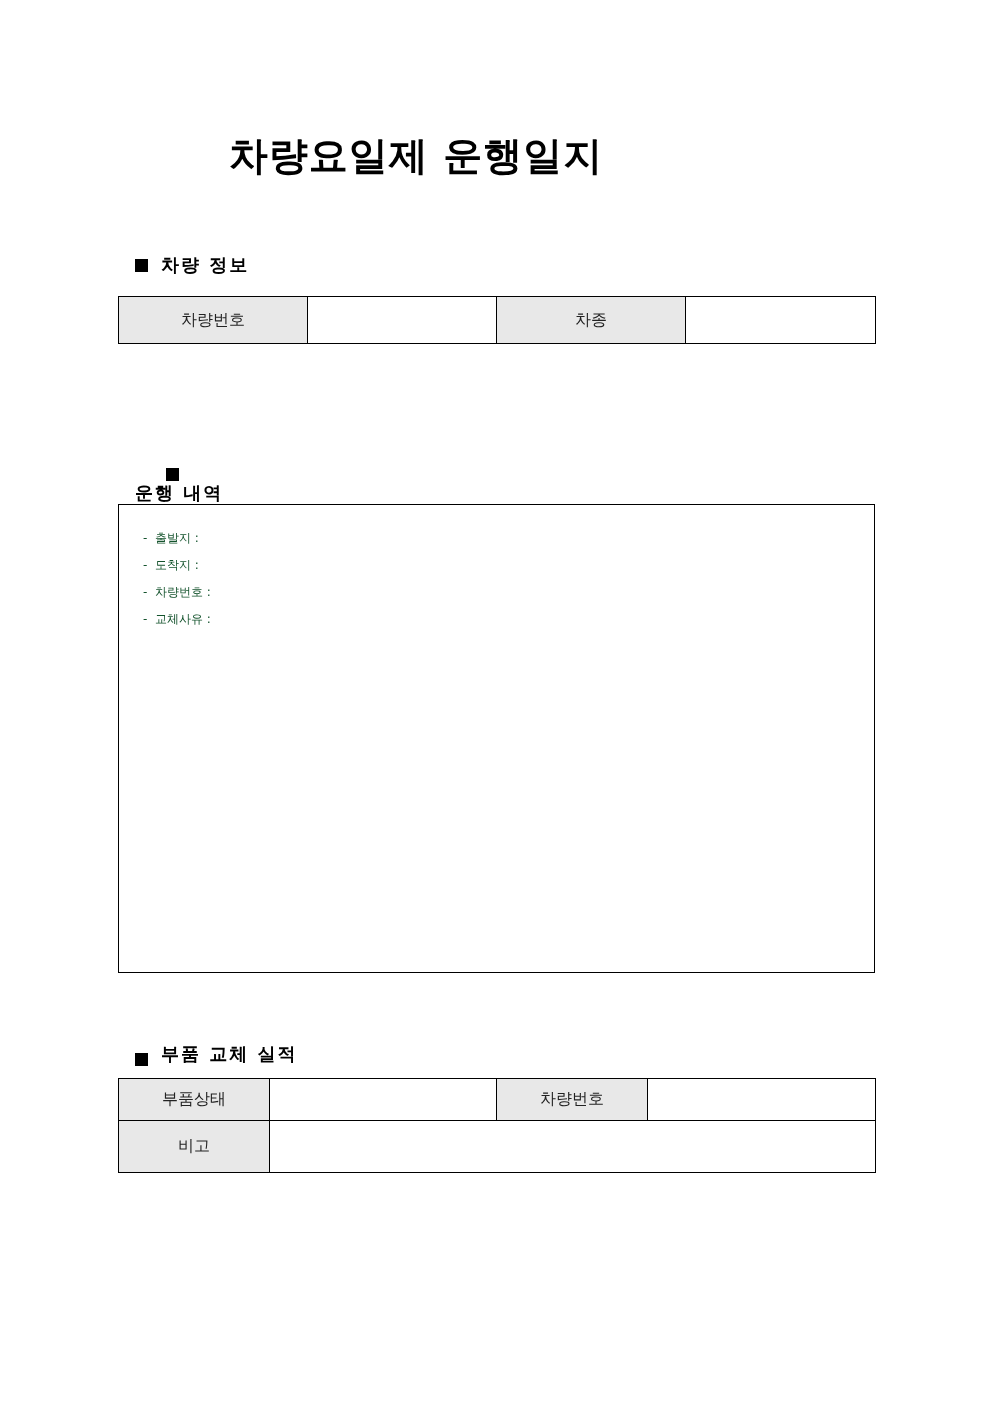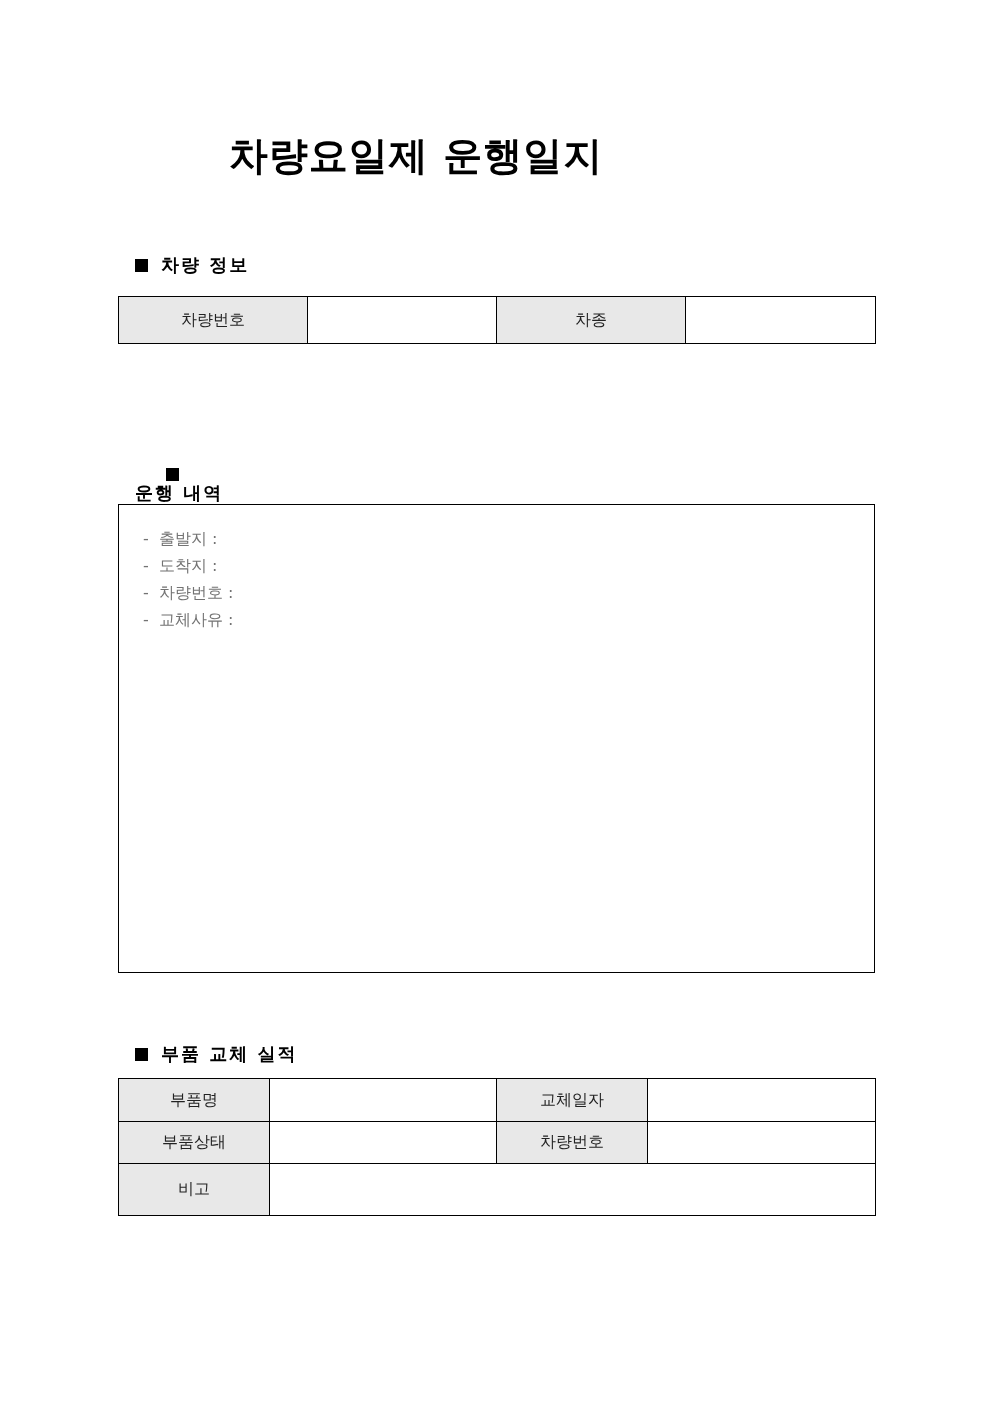--- a/index.html
+++ b/index.html
@@ -73,23 +73,23 @@
     }
     .journal-box ul {
       list-style: none;
       margin: 0;
       padding: 0;
       position: absolute;
       left: 24px;
       top: 20px;
     }
     .journal-box li {
-      font-size: 16px;
+      font-size: 12px;
       line-height: 27px;
-      color: #737373;
+      color: #14532d;
       white-space: pre;
     }
   </style>
 </head>
 <body>
 
 <div class="title">차량요일제 운행일지</div>
 
 <div class="section-heading" style="top:253px;">
   <span class="square"></span>
@@ -120,39 +120,33 @@
 
 <div class="journal-box">
   <ul>
     <li>-  출발지 :</li>
     <li>-  도착지 :</li>
     <li>-  차량번호 :</li>
     <li>-  교체사유 :</li>
   </ul>
 </div>
 
-<div class="section-heading" style="top:1042px;">
+<div class="section-heading" style="top:1042px;align-items:flex-end;">
   <span class="square"></span>
   <span>부품 교체 실적</span>
 </div>
 
 <table class="form" style="top:1078px;">
   <colgroup>
     <col style="width:151px">
     <col style="width:227px">
     <col style="width:151px">
     <col style="width:228px">
   </colgroup>
   <tbody>
-      <tr style="height:43px;">
-    <td class="label">부품명</td>
-    <td></td>
-    <td class="label">교체일자</td>
-    <td></td>
-  </tr>
   <tr style="height:42px;padding-left:48px;">
     <td class="label">부품상태</td>
     <td></td>
     <td class="label">차량번호</td>
     <td></td>
   </tr>
   <tr style="height:52px;margin-left:37px;">
     <td class="label">비고</td>
     <td colspan="3"></td>
   </tr>

